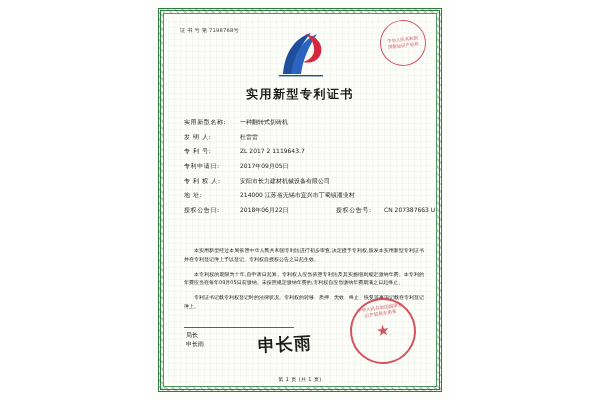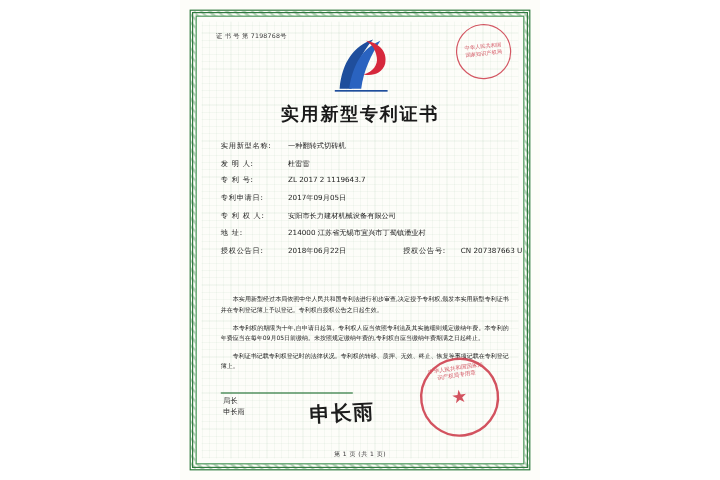--- a/index.html
+++ b/index.html
@@ -127,21 +127,21 @@
   }
 
   
   #title {
     position: absolute;
     left: 0;
     right: 0;
     top: 86px;
     text-align: center;
     font-family: "DejaVu Serif", serif;
-    font-size: 15px;
+    font-size: 12px;
     font-weight: bold;
     color: #1a1a1a;
     letter-spacing: 1.5px;
   }
 
   
   #fields {
     position: absolute;
     left: 34px;
     right: 26px;

